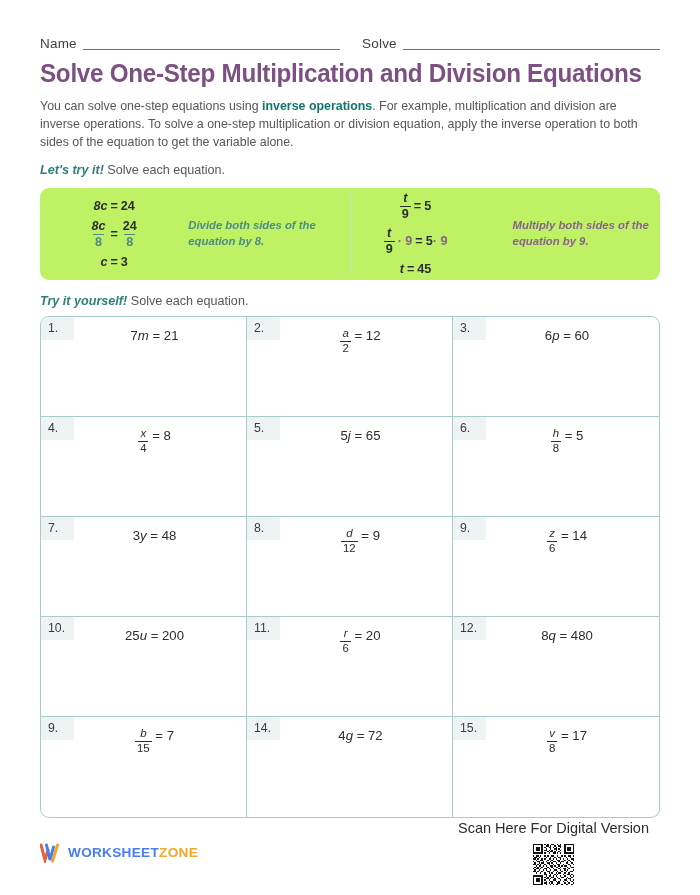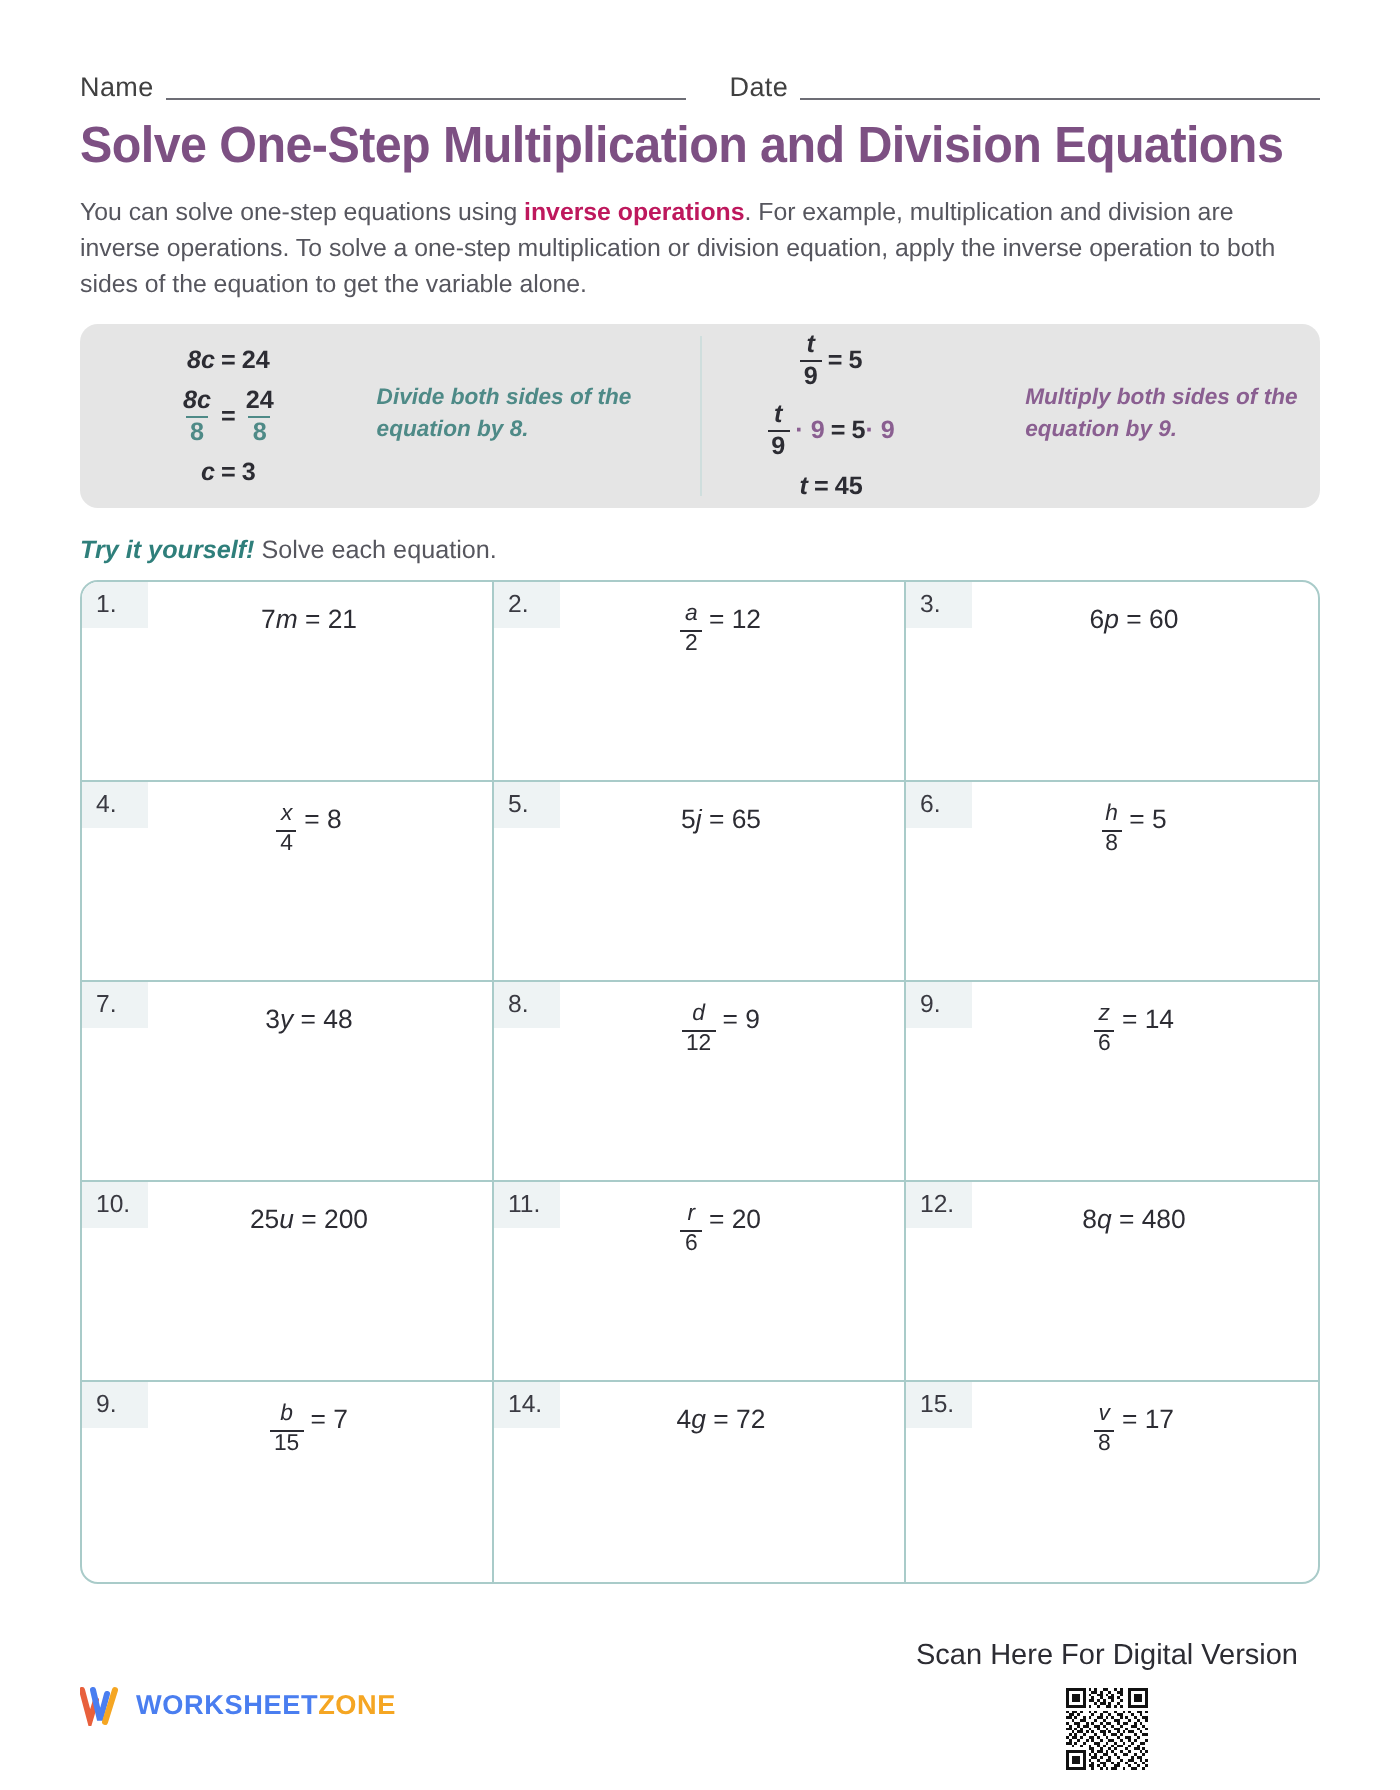--- a/index.html
+++ b/index.html
@@ -20,27 +20,27 @@
 
   
   .title{
     margin:9px 0 0 0;font-size:25.5px;line-height:1.08;
     font-weight:700;color:#7d5083;letter-spacing:-0.3px;
     transform:scaleX(0.95);transform-origin:left center;white-space:nowrap;
   }
 
   
   .intro{margin-top:9px;font-size:12.4px;line-height:1.47;color:#56565e;max-width:620px;}
-  .intro b{color:#be185d;font-weight:700;}
+  .intro b{color:#0f766e;font-weight:700;}
   .lets{margin-top:12px;font-size:12.6px;color:#56565e;}
   .lets .em{color:#2f7f7b;font-weight:700;font-style:italic;}
 
   
   .example{
-    margin-top:11px;background:#e5e5e5;border-radius:9px;
+    margin-top:11px;background:#bef264;border-radius:9px;
     height:92px;display:flex;align-items:stretch;position:relative;
   }
   .ex-half{flex:1 1 50%;display:flex;align-items:center;position:relative;}
   .ex-divider{width:1px;background:#cfdedd;margin:6px 0;}
   .ex-steps{width:190px;display:flex;flex-direction:column;align-items:center;
             justify-content:center;gap:7px;font-size:12.6px;font-weight:700;color:#2c2c33;}
   .ex-note{font-size:11.3px;line-height:1.4;font-style:italic;font-weight:700;}
   .ex-note.teal{color:#4e8a87;}
   .ex-note.purple{color:#8a5f91;margin-left:32px;}
 
@@ -88,30 +88,33 @@
 </style>
 </head>
 <body>
 
 <div class="page">
 
   <div class="namedate">
     <span class="nd-label">Name</span>
     <span class="nd-line name"></span>
     <span class="nd-gap"></span>
-    <span class="nd-label">Date</span>
+    <span class="nd-label">Solve</span>
     <span class="nd-line date"></span>
   </div>
 
   <div class="title">Solve One-Step Multiplication and Division Equations</div>
 
   <div class="intro">
     <span>You can solve one-step equations using </span><b>inverse operations</b><span>. For example, multiplication and division are inverse operations. To solve a one-step multiplication or division equation, apply the inverse operation to both sides of the equation to get the variable alone.</span>
   </div>
 
+  <div class="lets">
+    <span class="em">Let's try it!</span><span> Solve each equation.</span>
+  </div>
 
   <div class="example">
 
     <div class="ex-half">
       <div class="ex-steps">
         <div class="eq">
           <span class="ital">8c</span>
           <span>=</span>
           <span>24</span>
         </div>

